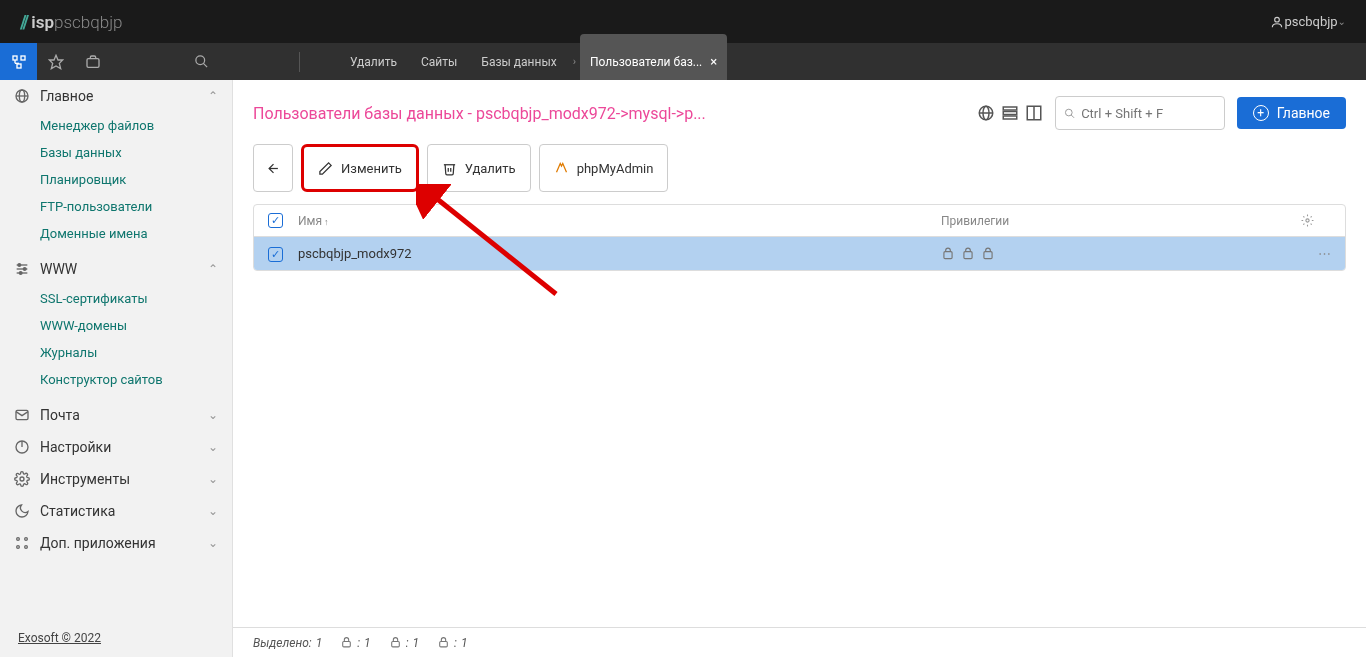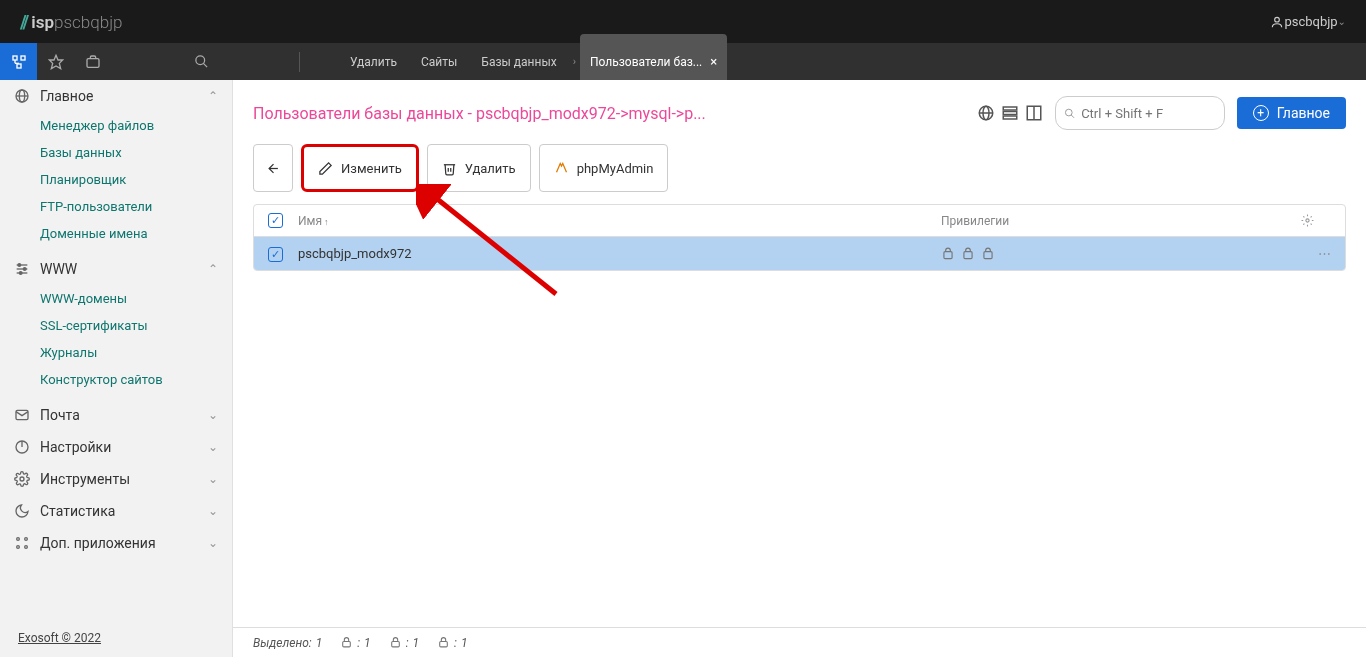--- a/index.html
+++ b/index.html
@@ -38,21 +38,21 @@
 .side-group-header .chev { color: #999; font-size: 12px; }
 .side-item { padding: 6px 14px 6px 40px; font-size: 13px; color: #0f766e; cursor: pointer; }
 .side-footer { padding: 12px 18px; font-size: 12px; color: #444; text-decoration: underline; cursor: pointer; }
 
 
 .main { flex: 1; display: flex; flex-direction: column; background: #fff; }
 .main-header { padding: 16px 20px 14px 20px; display: flex; align-items: center; justify-content: space-between; gap: 12px; }
 .main-title { font-size: 16px; font-weight: 400; color: #ec4899; flex: 1; white-space: nowrap; overflow: hidden; text-overflow: ellipsis; }
 .main-header-icons { display: flex; gap: 6px; color: #555; }
 .main-header-icons .hi { width: 18px; height: 18px; cursor: pointer; }
-.search-box { width: 170px; height: 30px; border: 1px solid #ccc; border-radius: 12px; display: flex; align-items: center; padding: 16px 8px; gap: 6px; color: #999; font-size: 13px; }
+.search-box { width: 170px; height: 30px; border: 1px solid #ccc; border-radius: 4px; display: flex; align-items: center; padding: 16px 8px; gap: 6px; color: #999; font-size: 13px; }
 .search-box input { border: none; outline: none; width: 100%; font-size: 13px; }
 .add-btn { height: 32px; background: #1a6dd6; color: #fff; border: none; border-radius: 4px; padding: 0 16px; font-size: 14px; display: flex; align-items: center; gap: 8px; cursor: pointer; }
 .add-btn .plus { width: 16px; height: 16px; border: 1.5px solid #fff; border-radius: 50%; display: flex; align-items: center; justify-content: center; font-size: 12px; line-height: 1; }
 
 
 .toolbar { padding: 0 20px 12px 20px; display: flex; gap: 8px; align-items: center; }
 .tool-btn { height: 48px; border: 1px solid #ccc; background: #fff; border-radius: 4px; padding: 0 14px; font-size: 13px; color: #333; display: flex; align-items: center; gap: 8px; cursor: pointer; }
 .tool-btn.icon-only { width: 40px; padding: 0; justify-content: center; }
 .tool-btn.highlighted { border: 3px solid #d00; border-radius: 6px; }
 .tool-icon { width: 15px; height: 15px; }
@@ -175,22 +175,22 @@
                 <line x1="4" y1="12" x2="20" y2="12"></line>
                 <line x1="4" y1="18" x2="20" y2="18"></line>
                 <circle cx="8" cy="6" r="2" fill="currentColor"></circle>
                 <circle cx="16" cy="12" r="2" fill="currentColor"></circle>
                 <circle cx="10" cy="18" r="2" fill="currentColor"></circle>
               </svg>
             <span>WWW</span>
           </div>
           <span class="chev">⌃</span>
         </div>
+        <div class="side-item">SSL-сертификаты</div>
         <div class="side-item">WWW-домены</div>
-        <div class="side-item">SSL-сертификаты</div>
         <div class="side-item">Журналы</div>
         <div class="side-item">Конструктор сайтов</div>
       </div>
 
       <div class="side-group" style="margin-top:6px;">
         <div class="side-group-header">
           <div class="left">
             <svg class="icon" viewBox="0 0 24 24" fill="none" stroke="currentColor" stroke-width="2">
                 <rect x="3" y="5" width="18" height="14" rx="2"></rect>
                 <polyline points="3 7 12 13 21 7"></polyline>

